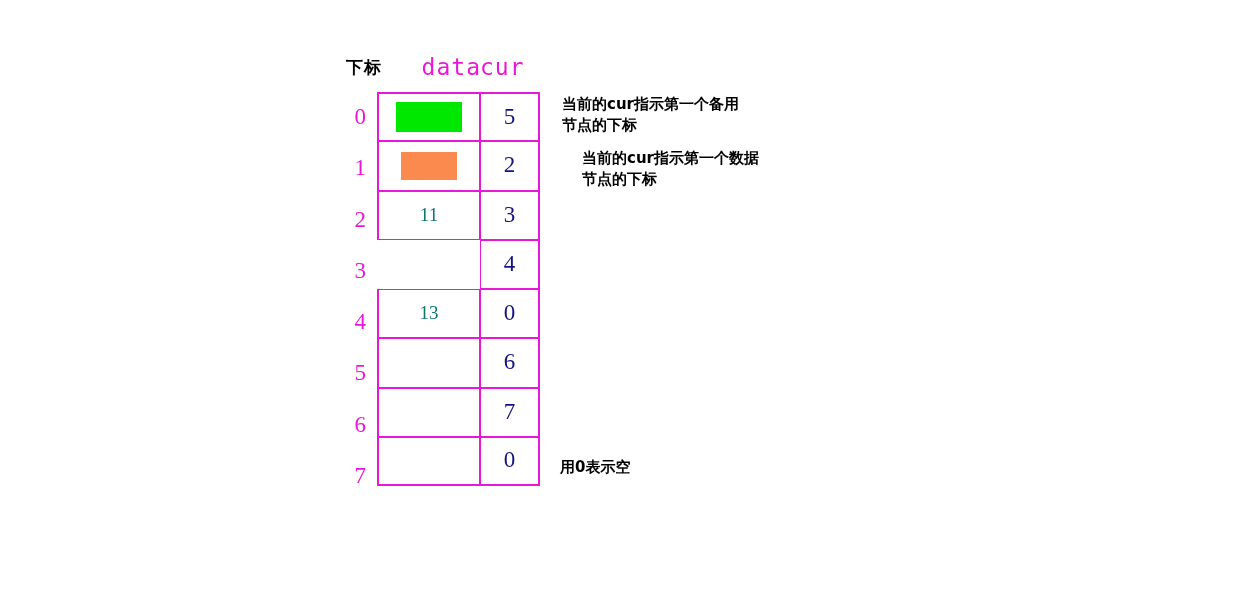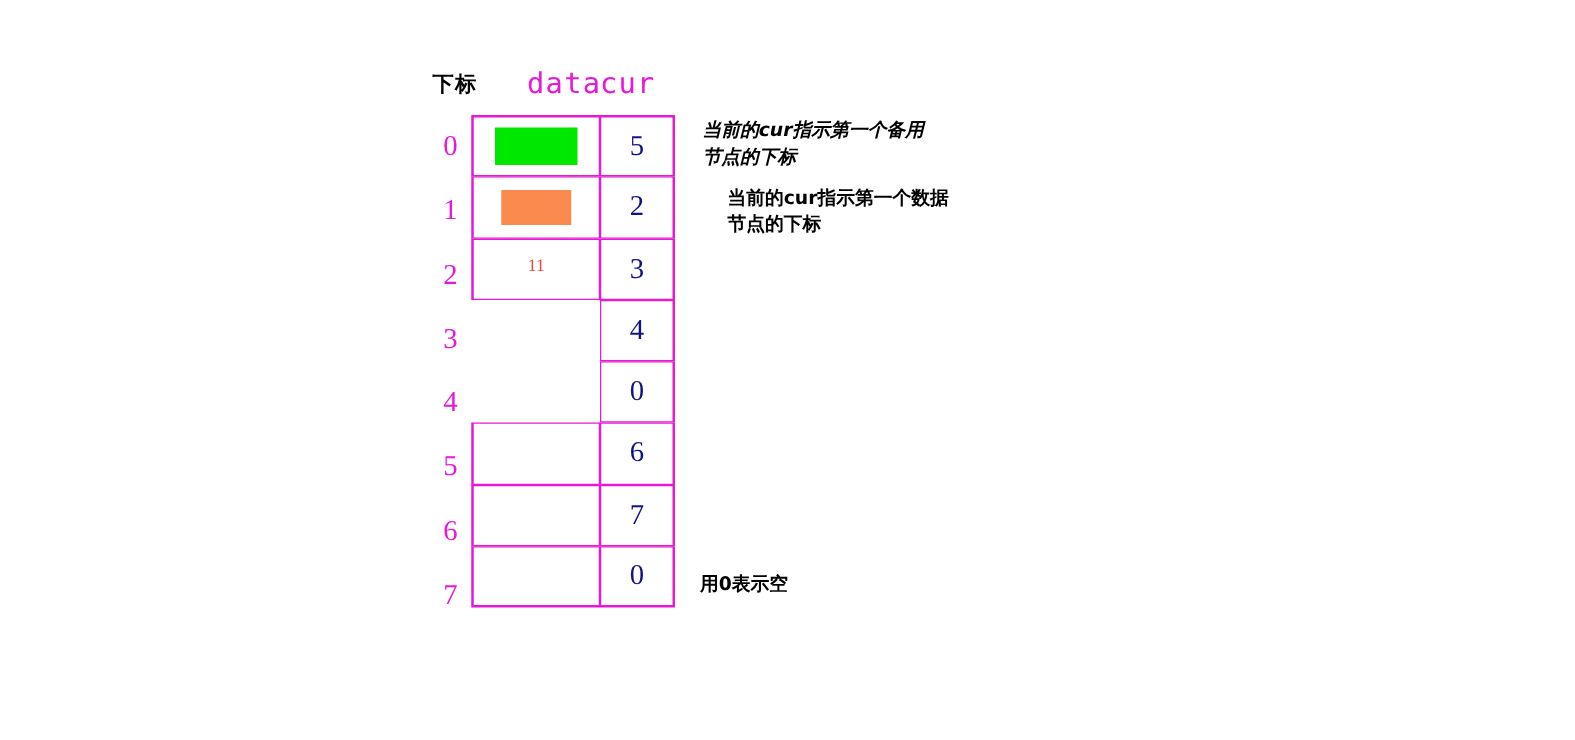--- a/index.html
+++ b/index.html
@@ -91,22 +91,22 @@
   .cell-cur {
     left: 103px;
     width: 60px;
     border-left-width: 1px;
   }
   .row + .row .cell { border-top-width: 1px; }
   .row:not(:last-child) .cell { border-bottom-width: 1px; }
 
   .data-value {
     font-family: "Liberation Serif", serif;
-    font-size: 14px;
-    color: #ef4444;
+    font-size: 19px;
+    color: #0f766e;
     line-height: 1;
     padding-bottom: 2px;
   }
   .cur-value {
     font-family: "Liberation Serif", serif;
     font-size: 23px;
     color: #131382;
     line-height: 1;
     padding-bottom: 2px;
   }
@@ -149,21 +149,21 @@
   .annotation {
     position: absolute;
     font-family: "DejaVu Sans", "Liberation Sans", sans-serif;
     font-weight: bold;
     font-size: 15px;
     line-height: 21px;
     color: #000000;
     white-space: pre-line;
     letter-spacing: 0px;
   }
-  #annotation-reserve { left: 562px; top: 94px; width: 280px; font-style: italic; }
+  #annotation-reserve { left: 562px; top: 94px; width: 280px; }
   #annotation-data    { left: 562px; top: 148px; width: 280px; margin-left: 20px; }
   #annotation-zero    { left: 560px; top: 457px; width: 240px; }
 </style>
 </head>
 <body>
 
 <div id="header-row">
   <div id="label-xiabiao">下标</div>
   <div id="label-data">data</div>
   <div id="label-cur">cur</div>
@@ -204,20 +204,23 @@
       <div class="cell cell-cur">
         <span class="cur-value">3</span>
       </div>
     </div>
     <div class="row">
       <div class="cell cell-cur">
         <span class="cur-value">4</span>
       </div>
     </div>
     <div class="row">
+      <div class="cell cell-data">
+        <span class="data-value">13</span>
+      </div>
       <div class="cell cell-cur">
         <span class="cur-value">0</span>
       </div>
     </div>
     <div class="row">
       <div class="cell cell-data">
         <span class="data-value"></span>
       </div>
       <div class="cell cell-cur">
         <span class="cur-value">6</span>

